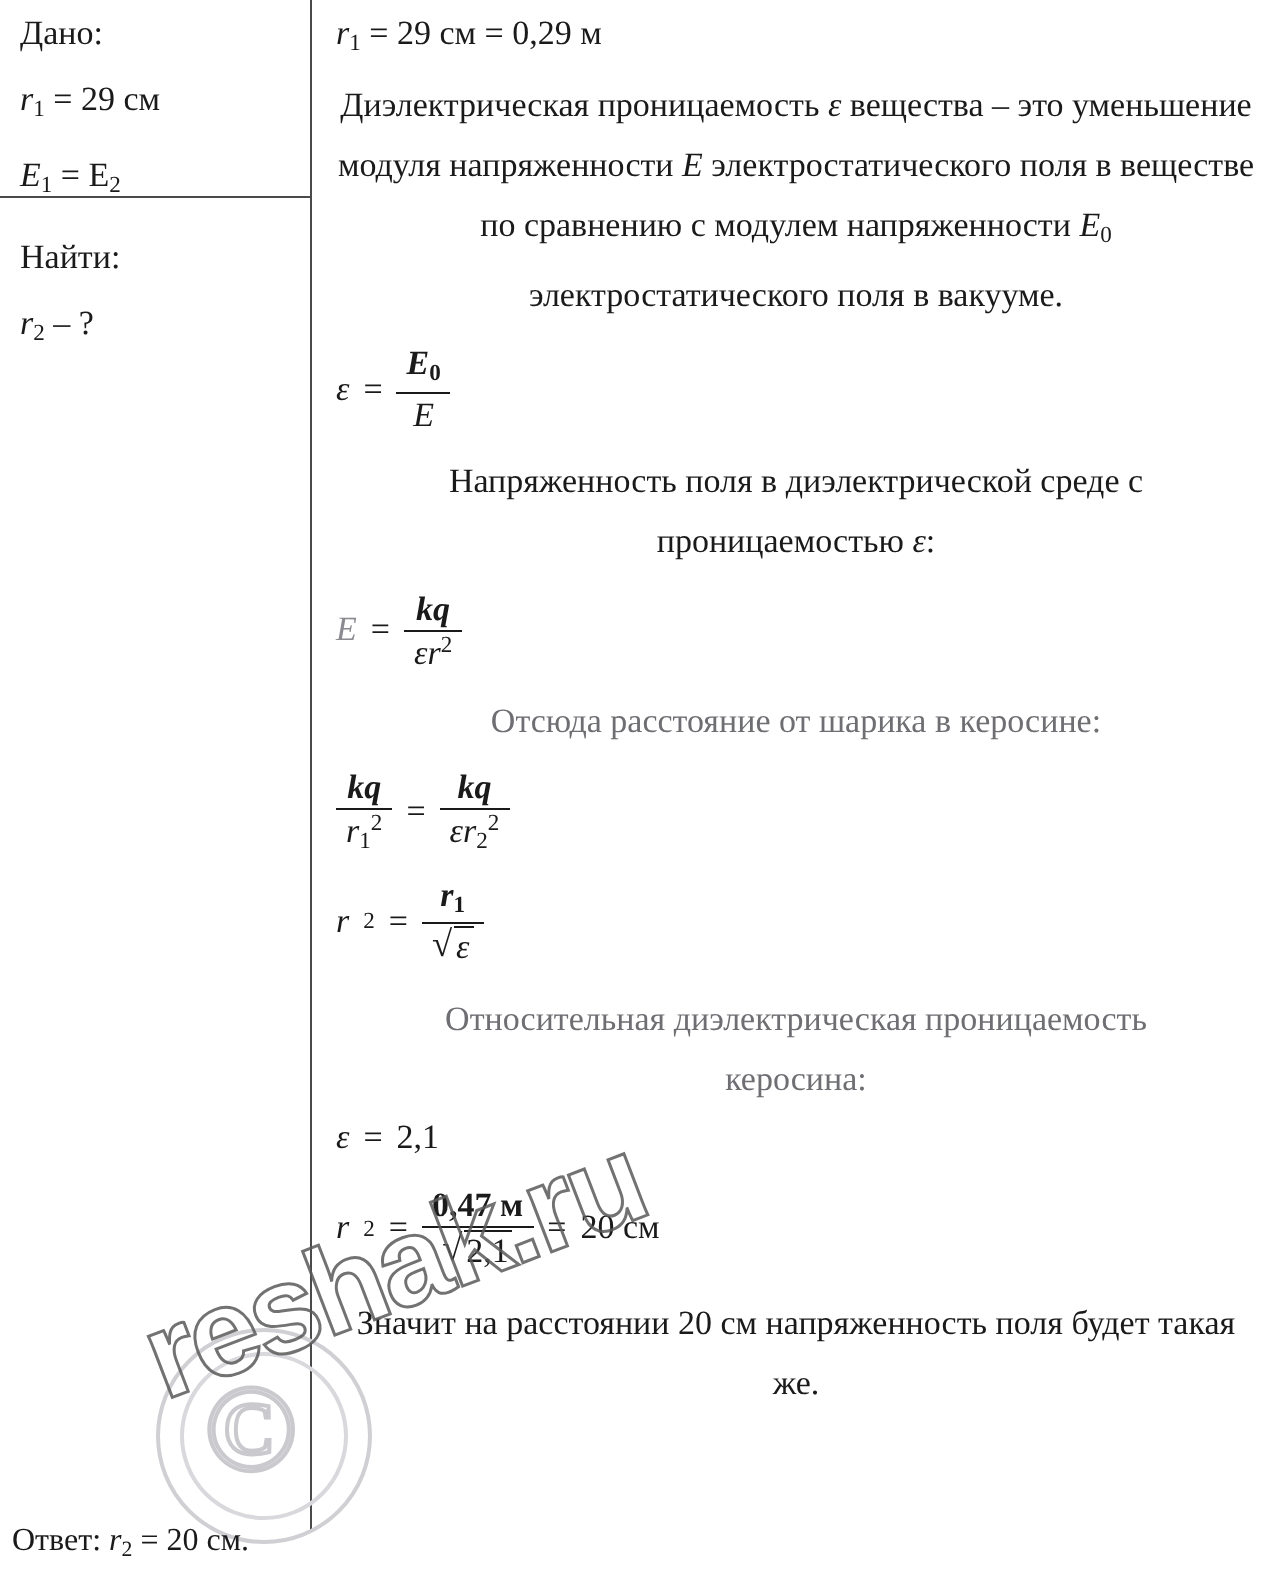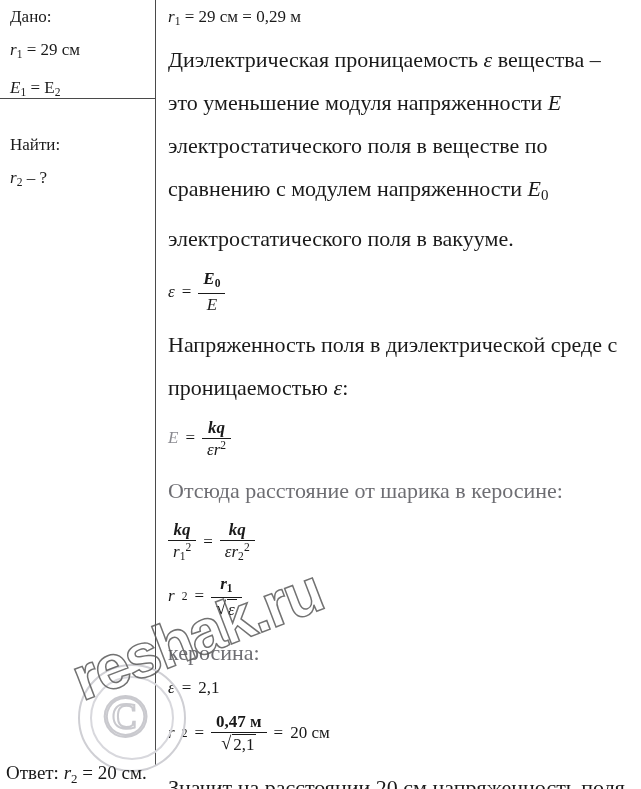--- a/index.html
+++ b/index.html
@@ -56,22 +56,23 @@
     font-size: 17px;
     line-height: 33px;
     white-space: nowrap;
   }
   .solution-col .line {
     padding-left: 13px;
     white-space: normal;
   }
   .para {
     padding: 0 13px 0 13px;
-    font-size: 22px;
-    line-height: 43px;
+    font-size: 17px;
+    line-height: 30px;
+    text-align: center;
   }
   .faded { color: #6e6e73; }
   .faint { color: #8a8a90; }
 
   
   i.v { font-style: italic; }
   .sub {
     font-size: 0.68em;
     vertical-align: -0.28em;
     font-style: normal;
@@ -126,21 +127,21 @@
     display: inline-block;
     border-top: 1.2px solid #1a1a1a;
     padding: 0 2px 0 1px;
   }
 
   
   .answer {
     position: absolute;
     left: 6px;
     top: 762px;
-    font-size: 19px;
+    font-size: 16px;
     white-space: nowrap;
   }
 
   
   .watermark {
     position: absolute;
     left: 56px;
     top: 612px;
     width: 300px;
     height: 165px;
@@ -204,21 +205,21 @@
     <div class="line">
       <i class="v">r</i><span class="sub">1</span>
       <span>= 29 см</span>
     </div>
 
     <div class="line">
       <i class="v">E</i><span class="sub">1</span>
       <span>= E</span><span class="sub">2</span>
     </div>
 
-    <div class="line" style="margin-top:19px">
+    <div class="line" style="margin-top:3px">
       <span>Найти:</span>
     </div>
 
     <div class="line">
       <i class="v">r</i><span class="sub">2</span>
       <span>– ?</span>
     </div>
 
   </div>
 
@@ -275,20 +276,23 @@
       <i class="v">r</i>
         <span class="sub">2</span>
       <span>=</span>
       <span class="frac">
         <span class="num"><i class="v">r</i><span class="sub">1</span></span>
         <span class="den"><span class="rad"><span class="radicand"><i class="v">ε</i></span></span></span>
       </span>
     </div>
 
     <div class="para faded">
+      <span>Относительная диэлектрическая проницаемость</span>
+    </div>
+    <div class="para faded">
       <span>керосина:</span>
     </div>
 
     <div class="eq-row" style="margin-top:4px">
       <i class="v">ε</i>
       <span>=</span>
       <span>2,1</span>
     </div>
 
     <div class="eq-row" style="margin-top:14px; margin-bottom:12px">

